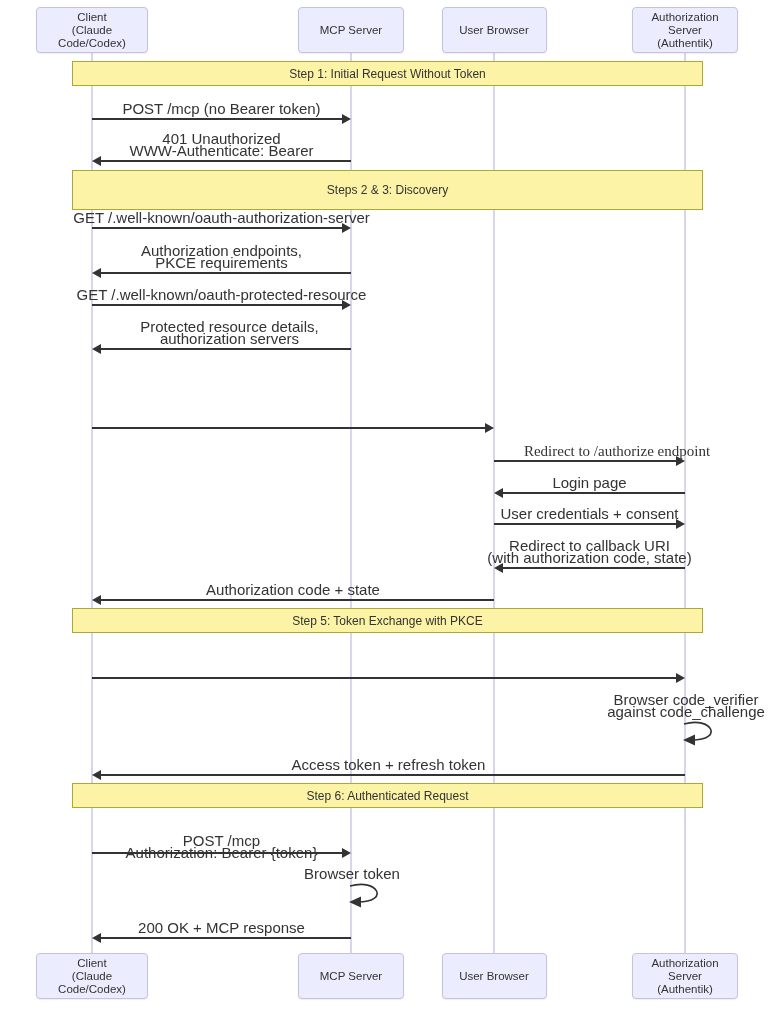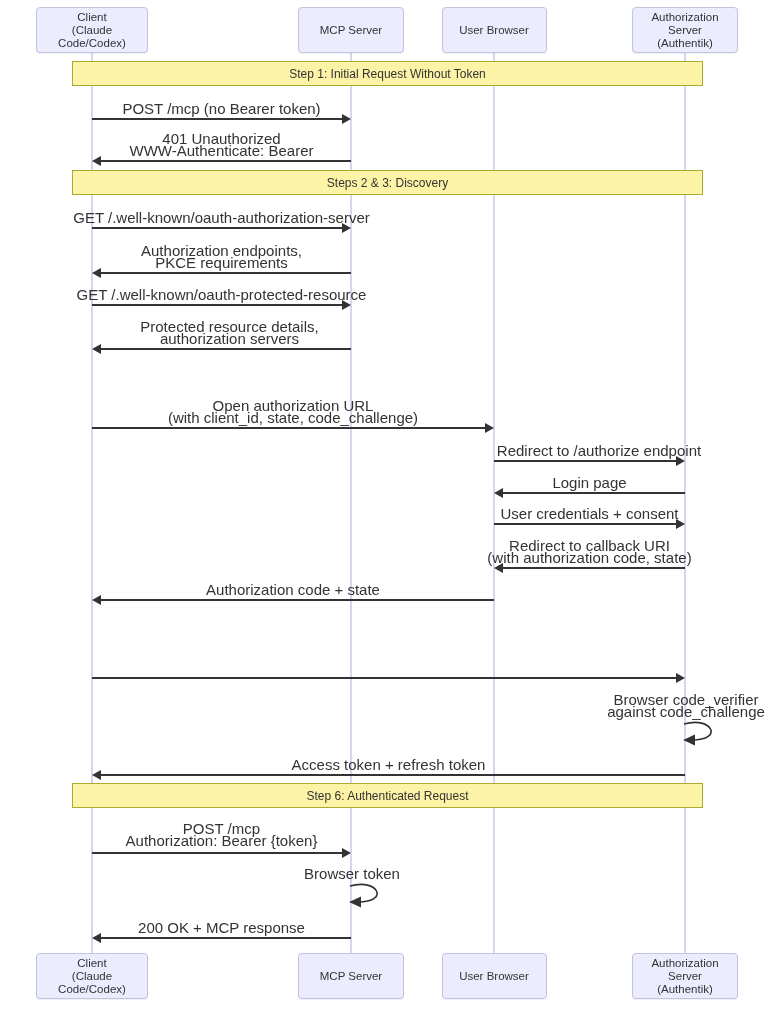--- a/index.html
+++ b/index.html
@@ -117,21 +117,21 @@
     <div class="ah-right" style="top: 114px; left: 342px;"></div>
     <div class="msg-label" style="left: 221.5px; bottom: 903px;">
       <div>POST /mcp (no Bearer token)</div>
     </div>
     <div class="msg-line" style="top: 160px; left: 100px; width: 251px;"></div>
     <div class="ah-left" style="top: 156px; left: 92px;"></div>
     <div class="msg-label" style="left: 221.5px; bottom: 861px;">
       <div>401 Unauthorized</div>
       <div>WWW-Authenticate: Bearer</div>
     </div>
-    <div class="banner" style="left: 72px; top: 170px; width: 631px; height: 25px;">
+    <div class="banner" style="left: 72px; top: 170px; width: 631px; height: 40px;">
       <span>Steps 2 &amp; 3: Discovery</span>
     </div>
     <div class="msg-line" style="top: 227px; left: 92px; width: 251px;"></div>
     <div class="ah-right" style="top: 223px; left: 342px;"></div>
     <div class="msg-label" style="left: 221.5px; bottom: 794px;">
       <div>GET /.well-known/oauth-authorization-server</div>
     </div>
     <div class="msg-line" style="top: 272px; left: 100px; width: 251px;"></div>
     <div class="ah-left" style="top: 268px; left: 92px;"></div>
     <div class="msg-label" style="left: 221.5px; bottom: 749px;">
@@ -144,27 +144,23 @@
       <div>GET /.well-known/oauth-protected-resource</div>
     </div>
     <div class="msg-line" style="top: 348px; left: 100px; width: 251px;"></div>
     <div class="ah-left" style="top: 344px; left: 92px;"></div>
     <div class="msg-label" style="left: 221.5px; bottom: 673px; margin-left: 8px;">
       <div>Protected resource details,</div>
       <div>authorization servers</div>
     </div>
     <div class="msg-line" style="top: 427px; left: 92px; width: 394px;"></div>
     <div class="ah-right" style="top: 423px; left: 485px;"></div>
-    <div class="msg-label" style="left: 293px; bottom: 594px;">
-      <div>Open authorization URL</div>
-      <div>(with client_id, state, code_challenge)</div>
-    </div>
     <div class="msg-line" style="top: 460px; left: 494px; width: 183px;"></div>
     <div class="ah-right" style="top: 456px; left: 676px;"></div>
-    <div class="msg-label" style="left: 599px; bottom: 561px;">
+    <div class="msg-label" style="left: 617px; bottom: 561px; font-family: Liberation Serif, serif;">
       <div>Redirect to /authorize endpoint</div>
     </div>
     <div class="msg-line" style="top: 492px; left: 502px; width: 183px;"></div>
     <div class="ah-left" style="top: 488px; left: 494px;"></div>
     <div class="msg-label" style="left: 589.5px; bottom: 529px;">
       <div>Login page</div>
     </div>
     <div class="msg-line" style="top: 523px; left: 494px; width: 183px;"></div>
     <div class="ah-right" style="top: 519px; left: 676px;"></div>
     <div class="msg-label" style="left: 589.5px; bottom: 498px;">
@@ -173,20 +169,23 @@
     <div class="msg-line" style="top: 567px; left: 502px; width: 183px;"></div>
     <div class="ah-left" style="top: 563px; left: 494px;"></div>
     <div class="msg-label" style="left: 589.5px; bottom: 454px;">
       <div>Redirect to callback URI</div>
       <div>(with authorization code, state)</div>
     </div>
     <div class="msg-line" style="top: 599px; left: 100px; width: 394px;"></div>
     <div class="ah-left" style="top: 595px; left: 92px;"></div>
     <div class="msg-label" style="left: 293px; bottom: 422px;">
       <div>Authorization code + state</div>
+    </div>
+    <div class="banner" style="left: 72px; top: 608px; width: 631px; height: 25px;">
+      <span>Step 5: Token Exchange with PKCE</span>
     </div>
     <div class="msg-line" style="top: 677px; left: 92px; width: 585px;"></div>
     <div class="ah-right" style="top: 673px; left: 676px;"></div>
     <div class="msg-label" style="left: 686px; bottom: 300px;">
       <div>Browser code_verifier</div>
       <div>against code_challenge</div>
     </div>
     <div class="selfloop" style="left: 682px; top: 721px;"><svg width="44" height="26" viewBox="0 0 44 26" xmlns="http://www.w3.org/2000/svg">
         <path d="M2,3 C30,-5 42,19 10,19" fill="none" stroke="#333333" stroke-width="1.6"></path>
         <polygon points="1,19 13,13.5 13,24.5" fill="#333333"></polygon>
@@ -194,21 +193,21 @@
     <div class="msg-line" style="top: 774px; left: 100px; width: 585px;"></div>
     <div class="ah-left" style="top: 770px; left: 92px;"></div>
     <div class="msg-label" style="left: 388.5px; bottom: 247px;">
       <div>Access token + refresh token</div>
     </div>
     <div class="banner" style="left: 72px; top: 783px; width: 631px; height: 25px;">
       <span>Step 6: Authenticated Request</span>
     </div>
     <div class="msg-line" style="top: 852px; left: 92px; width: 251px;"></div>
     <div class="ah-right" style="top: 848px; left: 342px;"></div>
-    <div class="msg-label" style="left: 221.5px; bottom: 171px;">
+    <div class="msg-label" style="left: 221.5px; bottom: 159px;">
       <div>POST /mcp</div>
       <div>Authorization: Bearer {token}</div>
     </div>
     <div class="msg-label" style="left: 352px; bottom: 138px;">
       <div>Browser token</div>
     </div>
     <div class="selfloop" style="left: 348px; top: 883px;"><svg width="44" height="26" viewBox="0 0 44 26" xmlns="http://www.w3.org/2000/svg">
         <path d="M2,3 C30,-5 42,19 10,19" fill="none" stroke="#333333" stroke-width="1.6"></path>
         <polygon points="1,19 13,13.5 13,24.5" fill="#333333"></polygon>
       </svg></div>

